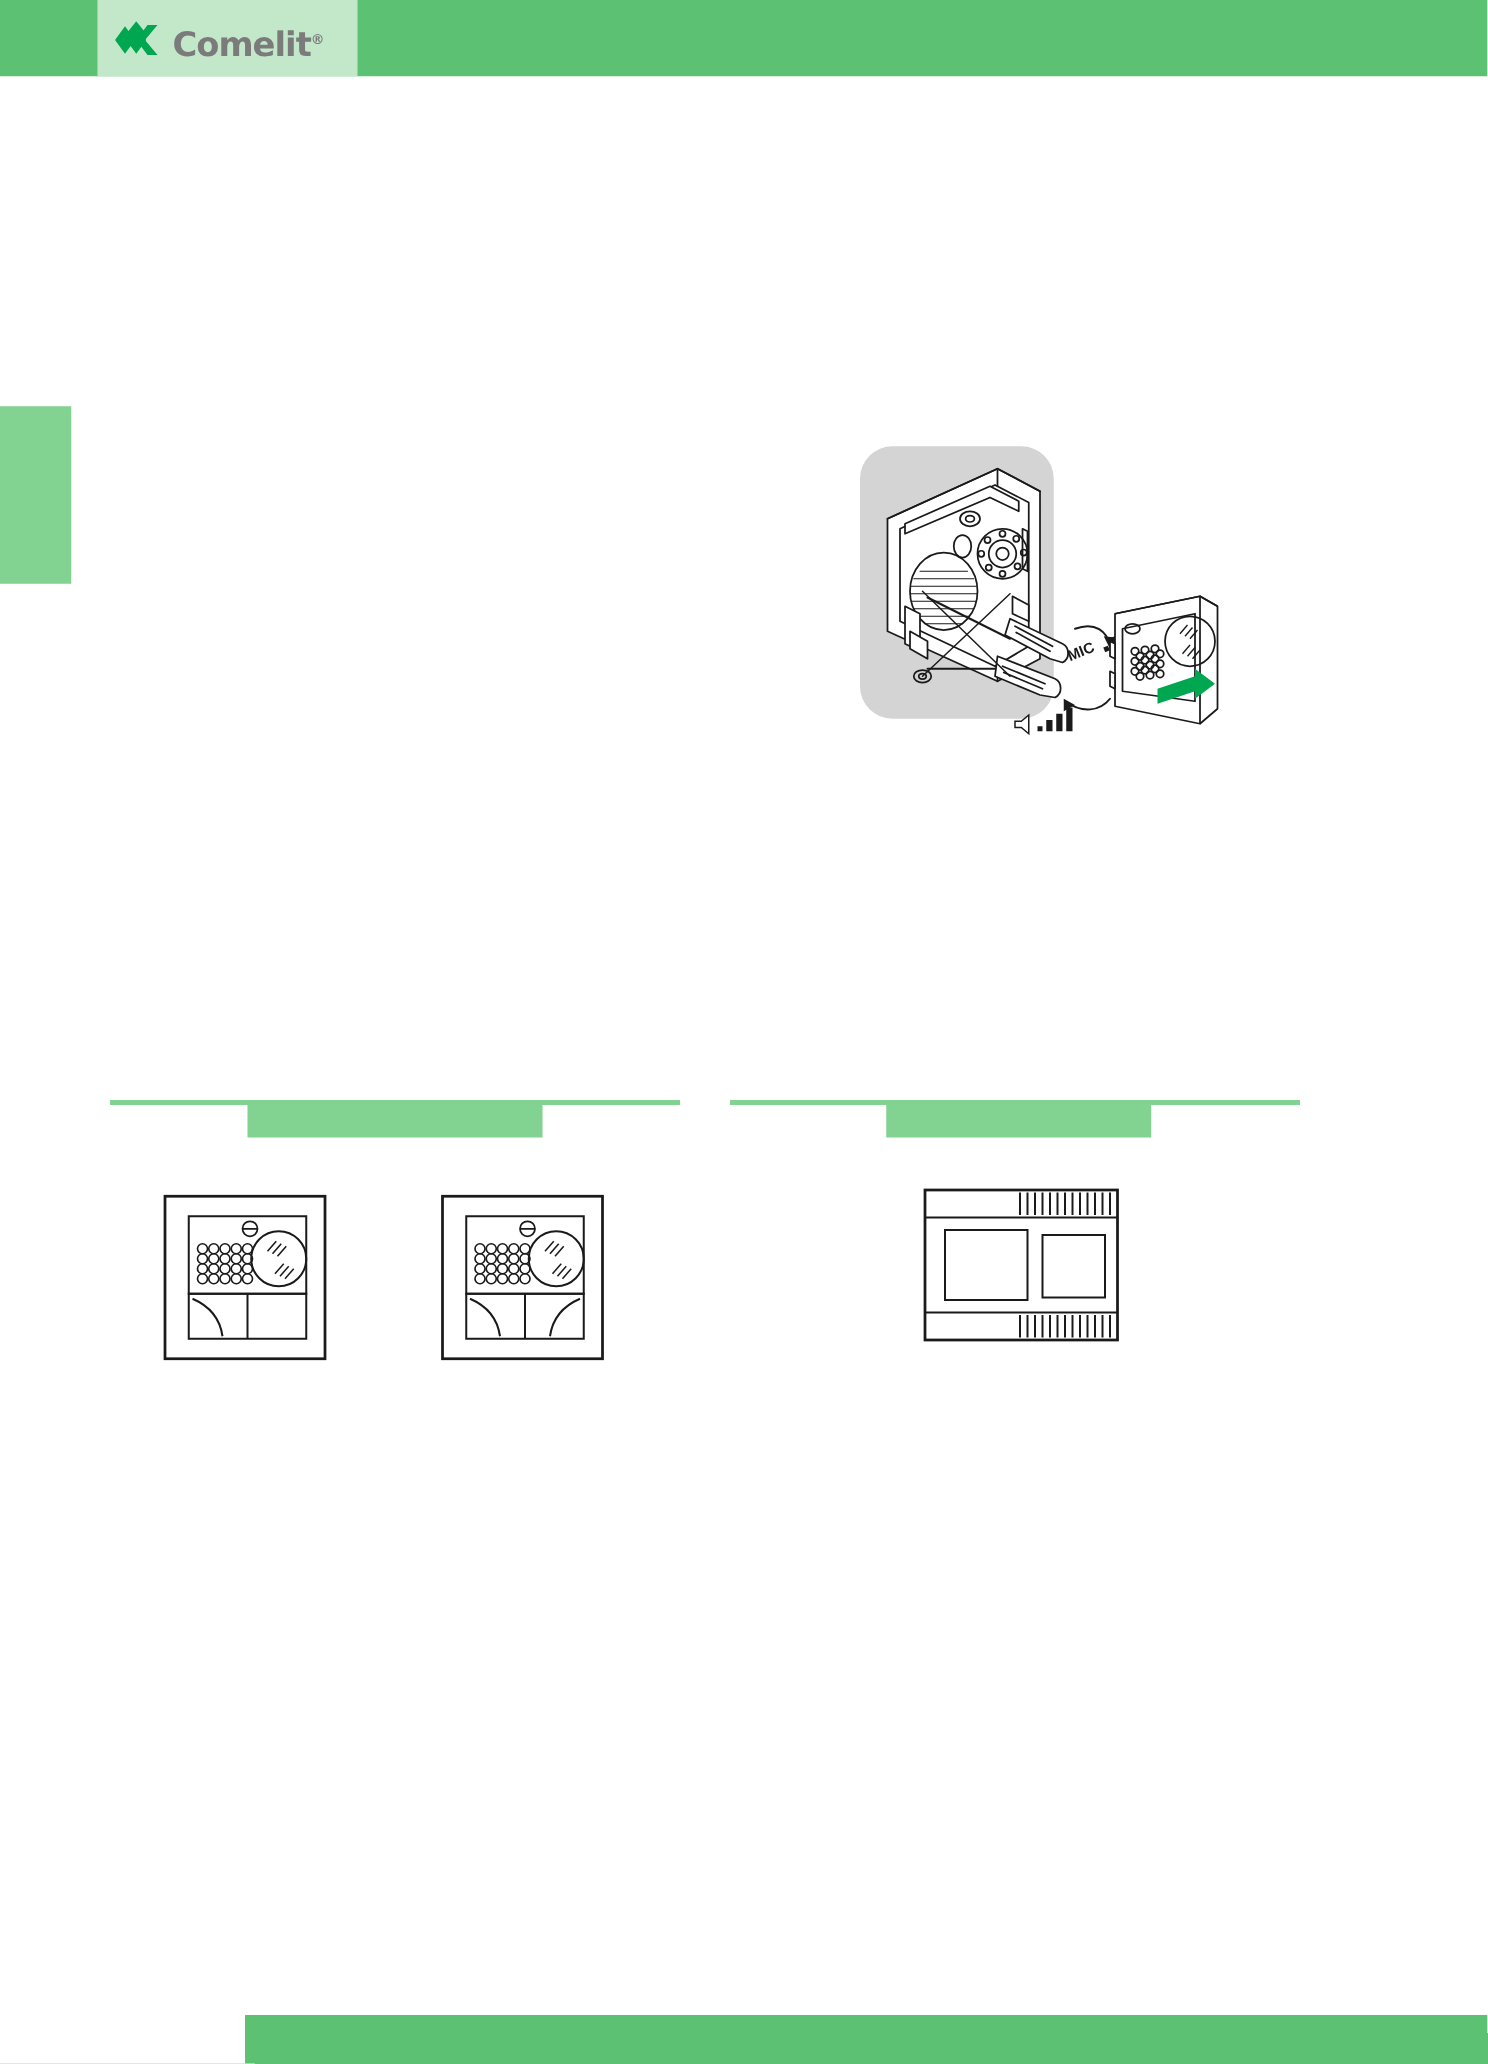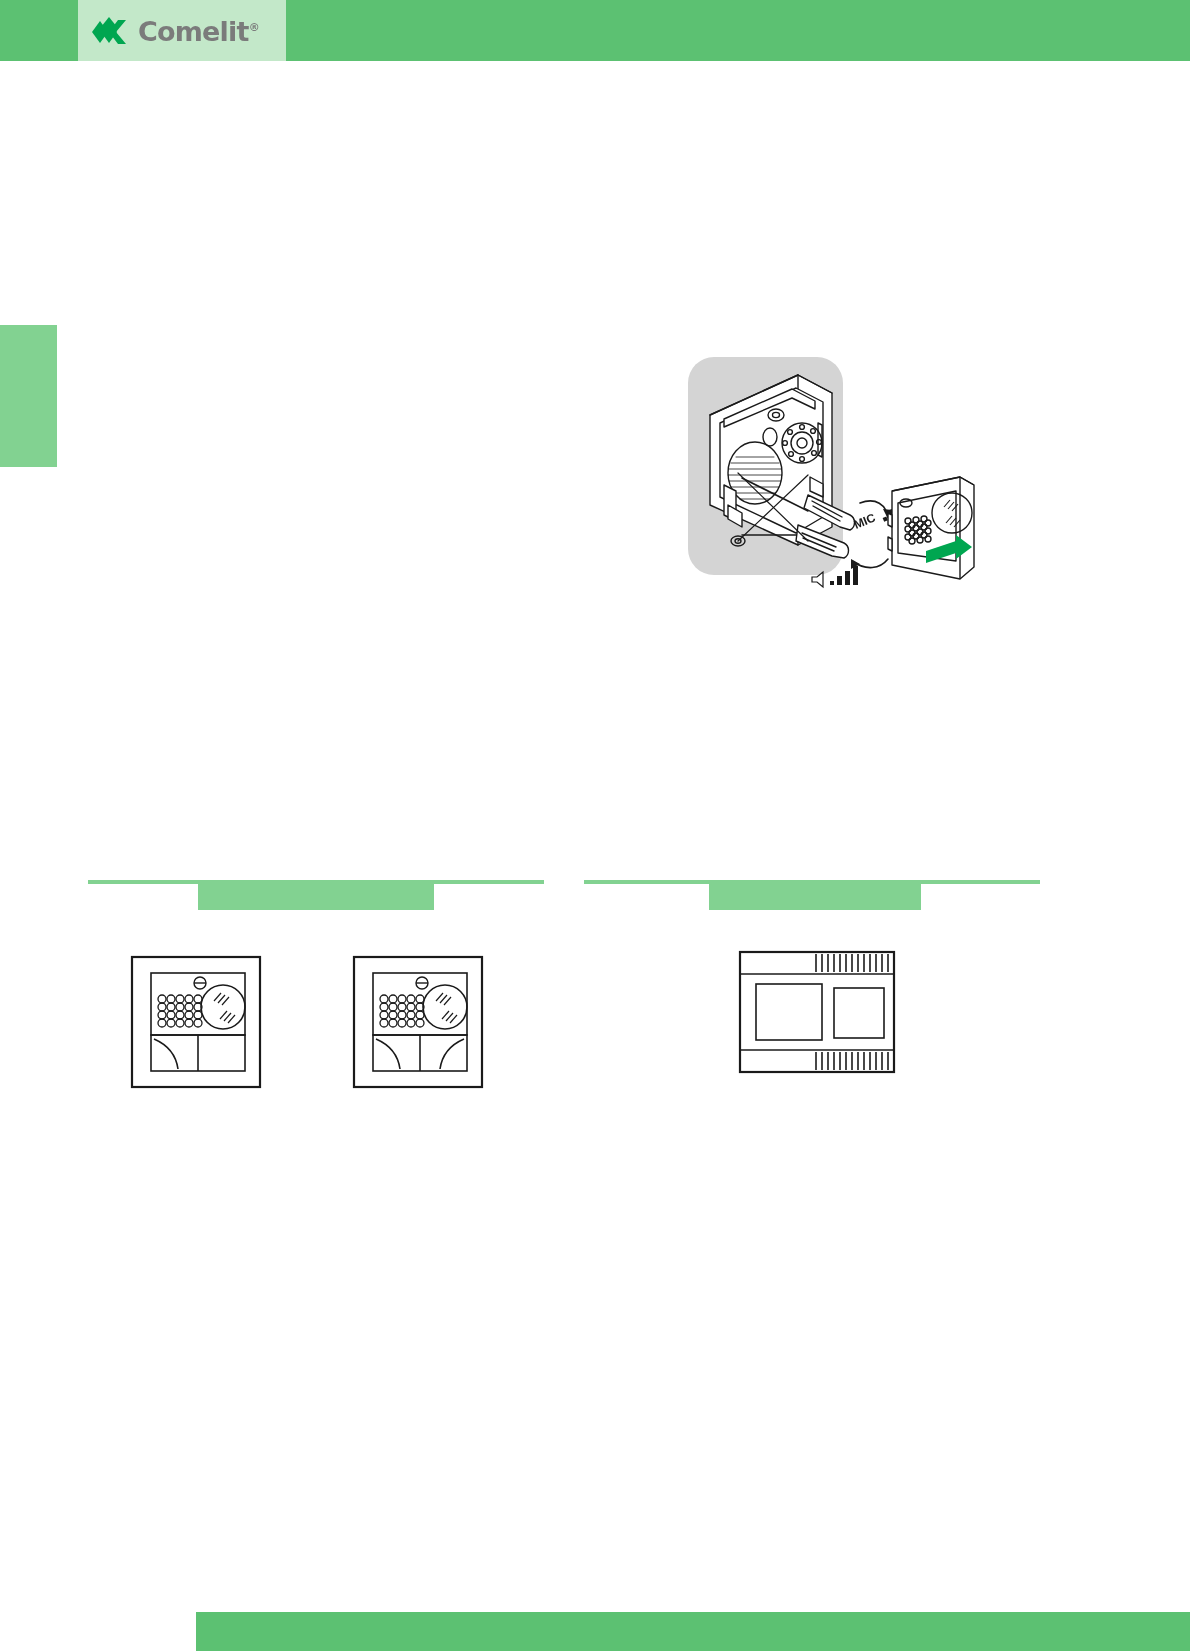--- a/index.html
+++ b/index.html
@@ -30,21 +30,21 @@
     top: 0;
     width: 208px;
     height: 61px;
     background: #c3e8c9;
   }
   .logo-wrap {
     position: absolute;
     left: 92px;
     top: 17px;
     display: flex;
-    align-items: flex-end;
+    align-items: flex-start;
     height: 30px;
   }
   .logo-mark {
     width: 42px;
     height: 30px;
     margin-right: 4px;
   }
   .logo-text {
     font-family: "DejaVu Sans", sans-serif;
     font-size: 27px;

